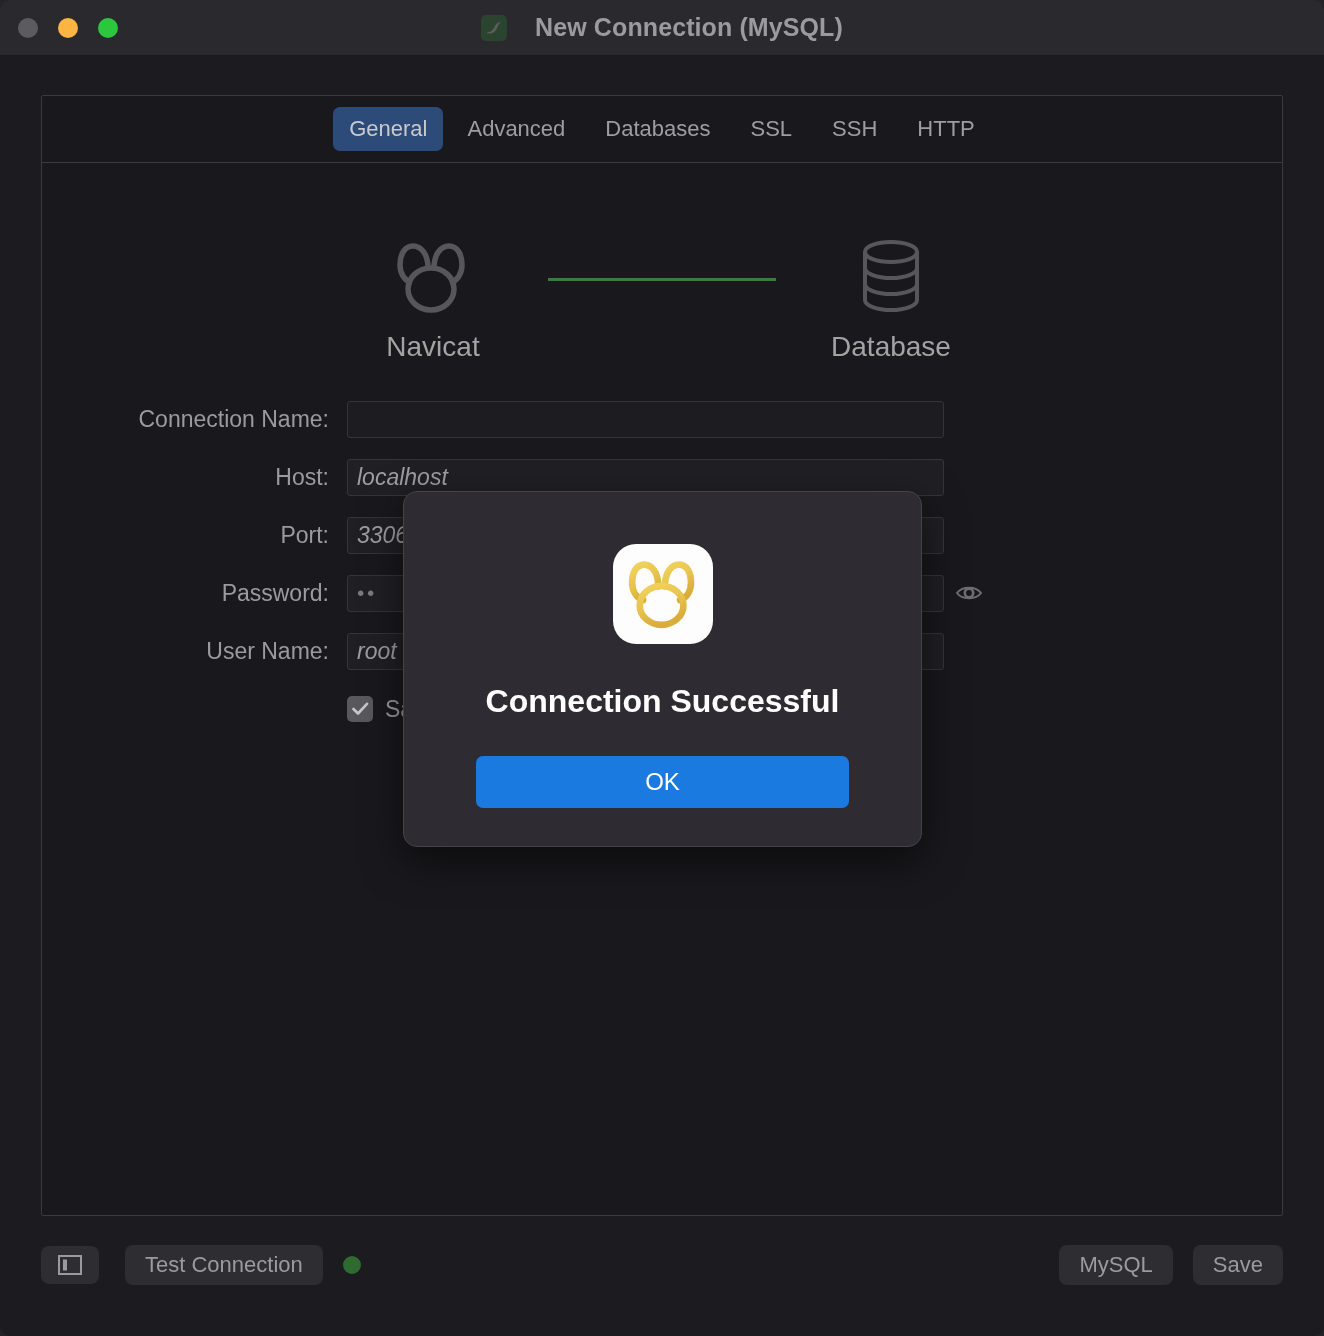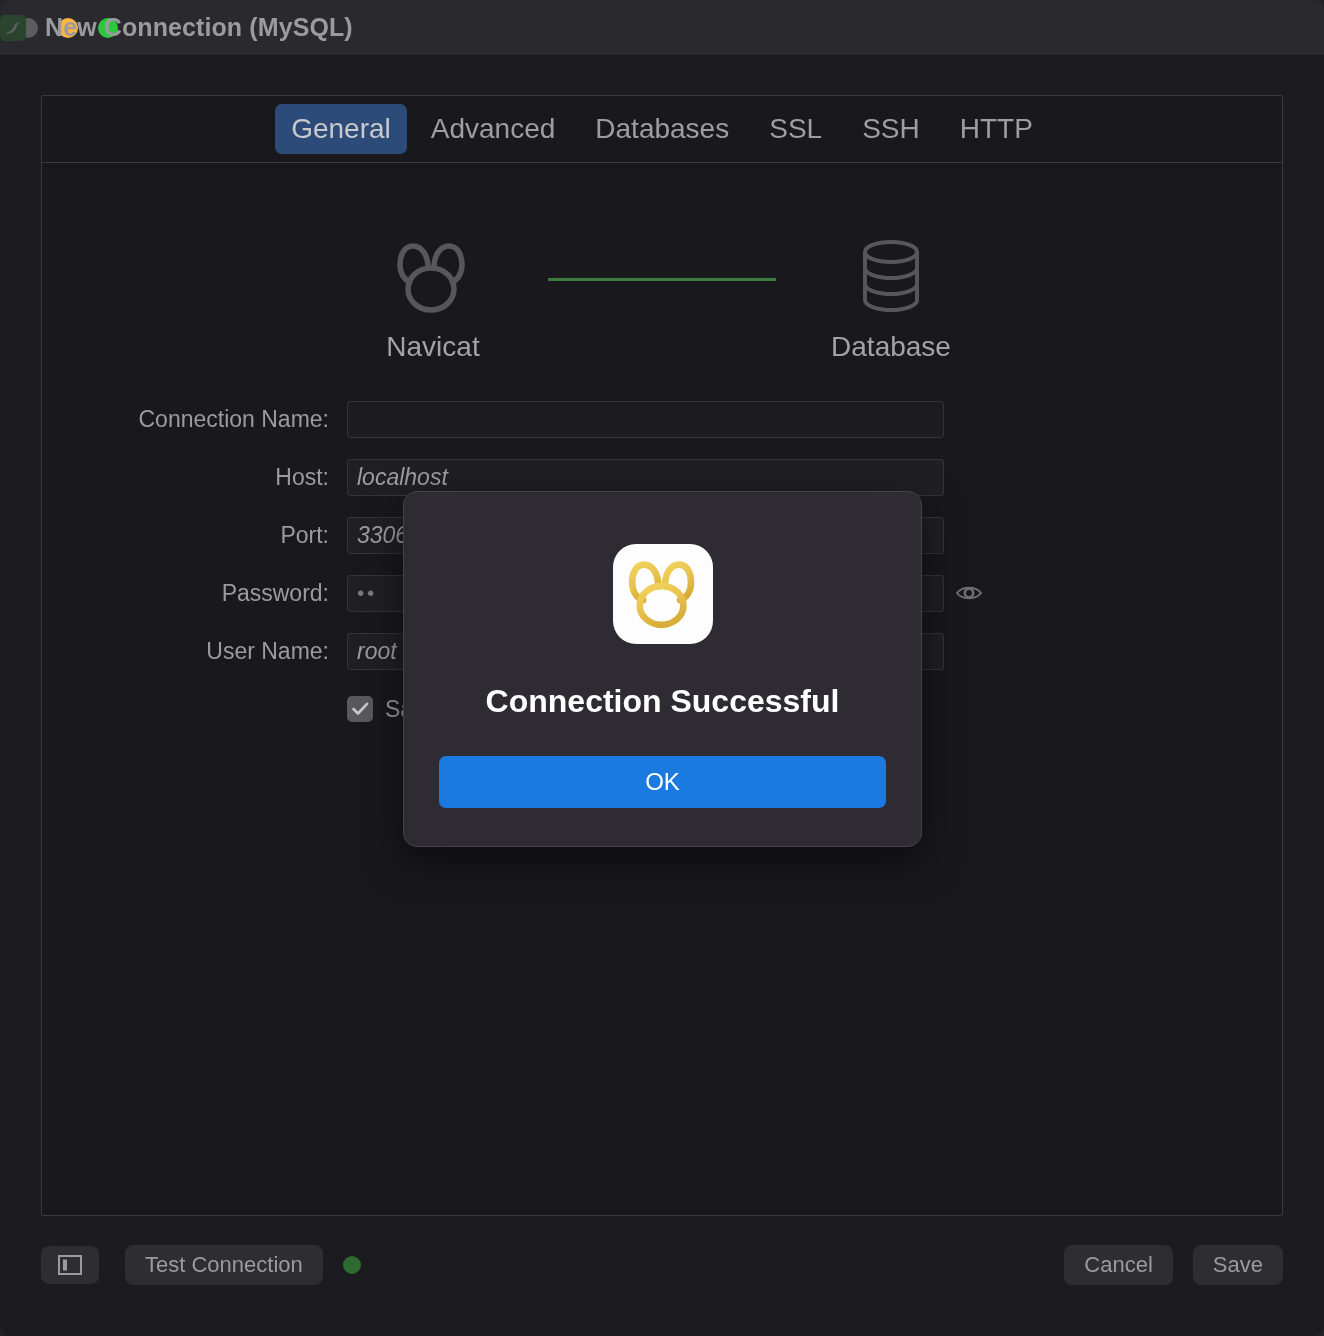--- a/index.html
+++ b/index.html
@@ -27,22 +27,22 @@
   .traffic {
     display: flex; align-items: center; gap: 20px;
     margin-left: 18px;
   }
   .light { width: 20px; height: 20px; border-radius: 50%; }
   .light.close { background: #5c5b60; }
   .light.min   { background: #fcb543; }
   .light.max   { background: #2cc63f; }
   .title-center {
     position: absolute; left: 0; right: 0; top: 0; bottom: 0;
-    display: flex; align-items: center; 
-    gap: 19px; pointer-events: none;
+    display: flex; align-items: center; justify-content: center;
+    gap: 28px; pointer-events: none;
   }
   .title-icon {
     width: 26px; height: 26px;
     background: #2b4430;
     border-radius: 5px;
     display: flex; align-items: center; justify-content: center;
   }
   .title-text {
     font-size: 25px; color: #9b9b9f; font-weight: 600;
     letter-spacing: 0.1px;
@@ -55,21 +55,21 @@
     border: 1px solid #3a3a40;
     border-radius: 2px;
   }
   .tabbar {
     height: 67px;
     border-bottom: 1px solid #3a3a40;
     display: flex; align-items: center; justify-content: center;
     gap: 8px;
   }
   .tab {
-    font-size: 28px; color: #9d9da2;
+    font-size: 22px; color: #9d9da2;
     padding: 9px 16px; border-radius: 7px;
     white-space: nowrap;
   }
   .tab.active { background: #2d4b78; color: #c9cace; }
   
   .diagram {
     display: flex; align-items: flex-start; justify-content: center;
     padding-top: 73px;
   }
   .node { width: 230px; text-align: center; }
@@ -157,21 +157,21 @@
     margin-top: 52px;
     background: #fdfdfd;
     border-radius: 23px;
     display: flex; align-items: center; justify-content: center;
   }
   .modal-title {
     margin-top: 39px;
     font-size: 32px; font-weight: bold; color: #ffffff;
   }
   .modal-ok {
-    width: 447px; height: 52px;
+    width: 373px; height: 52px;
     margin-top: 36px;
     background: #1b7ae0; border-radius: 7px;
     display: flex; align-items: center; justify-content: center;
     font-size: 24px; color: #ffffff;
   }
 </style>
 </head>
 <body>
 
 <div class="window">
@@ -280,21 +280,21 @@
     <div class="icon-btn">
       <svg width="26" height="22" viewBox="0 0 26 22">
         <rect x="2" y="2" width="22" height="18" fill="none" stroke="#9b9b9f" stroke-width="2"></rect>
         <rect x="6" y="5.5" width="4" height="11" fill="#9b9b9f"></rect>
       </svg>
     </div>
     <div class="btn" id="test-connection-button">Test Connection</div>
     <div class="status-dot"></div>
     <div class="spacer"></div>
     <div class="footer-right">
-      <div class="btn">Cancel</div>
+      <div class="btn">MySQL</div>
       <div class="btn">Save</div>
     </div>
   </div>
 
   <div class="modal-layer">
     <div class="modal">
       <div class="modal-icon">
         <svg width="74" height="76" viewBox="0 0 78 80">
           <defs>
             <linearGradient id="gold" x1="0" y1="0" x2="0.4" y2="1">

